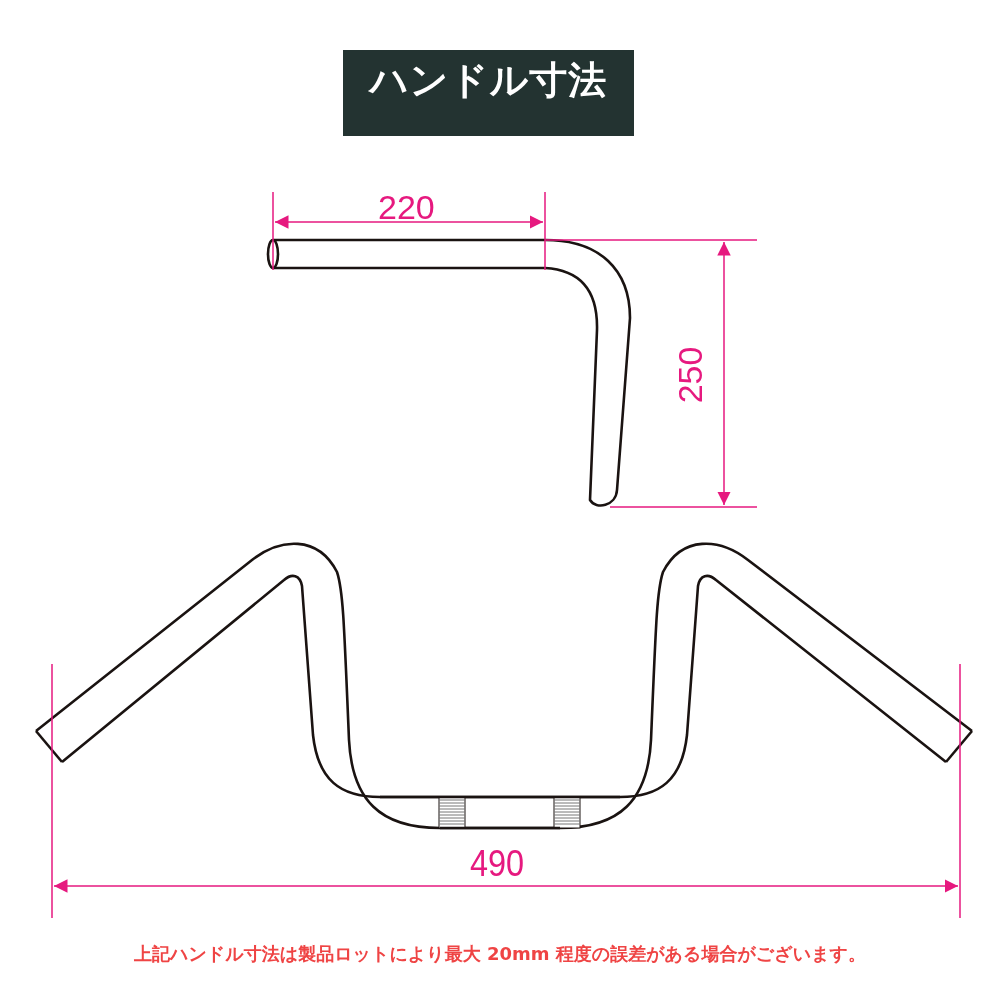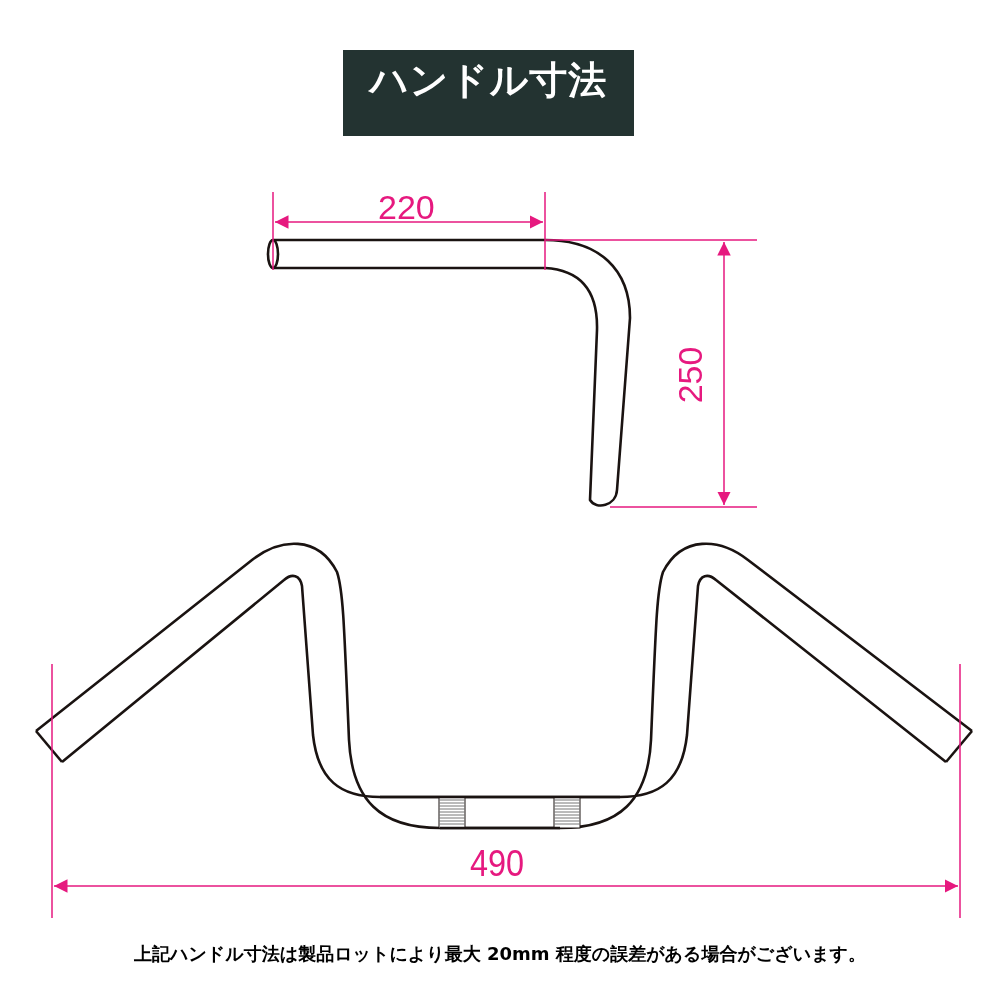--- a/index.html
+++ b/index.html
@@ -62,21 +62,21 @@
     transform-origin: center;
   }
   .footer-note {
     position: absolute;
     left: 0;
     right: 0;
     top: 942px;
     text-align: center;
     font-size: 18px;
     font-weight: bold;
-    color: #000000;
+    color: #ef4444;
     white-space: nowrap;
   }
 </style>
 </head>
 <body>
 
 <div class="title-box">
   <div class="title-main">ハンドル寸法</div>
 </div>
 

